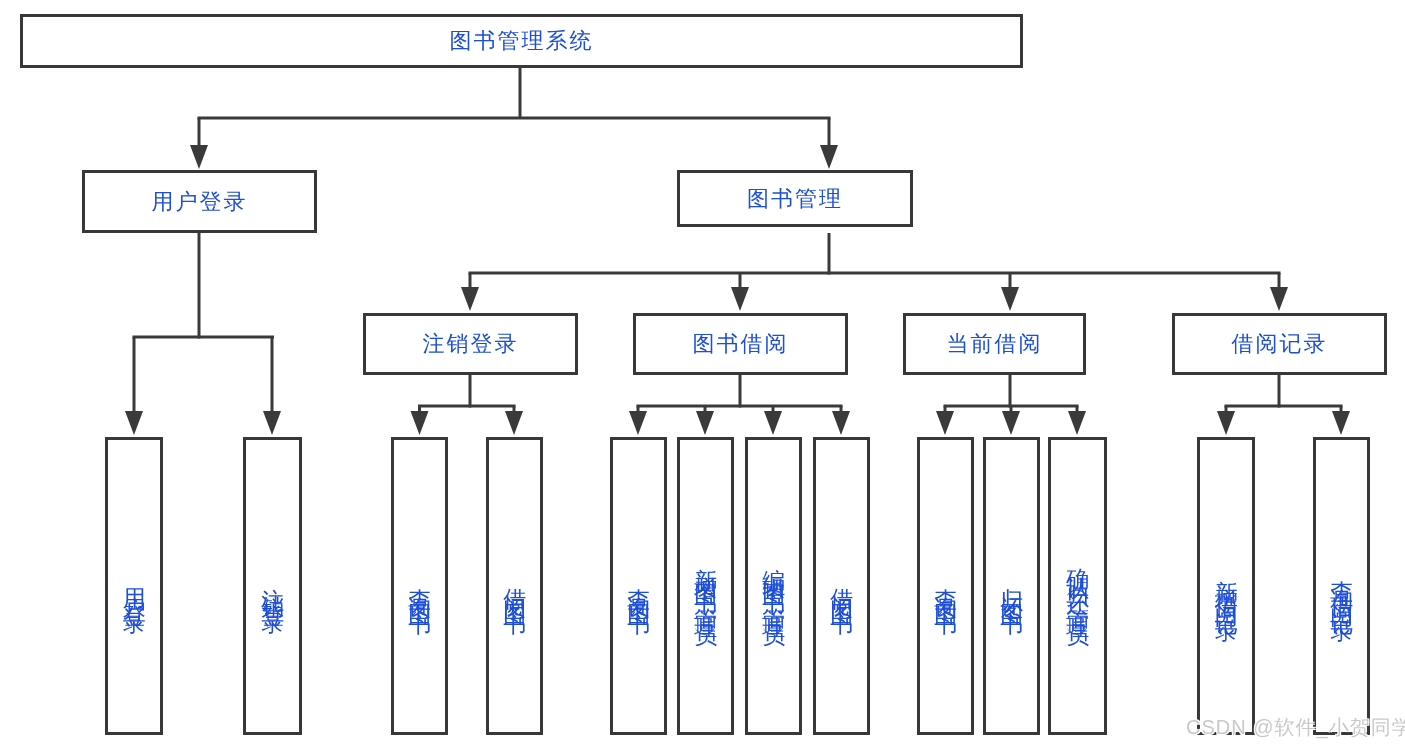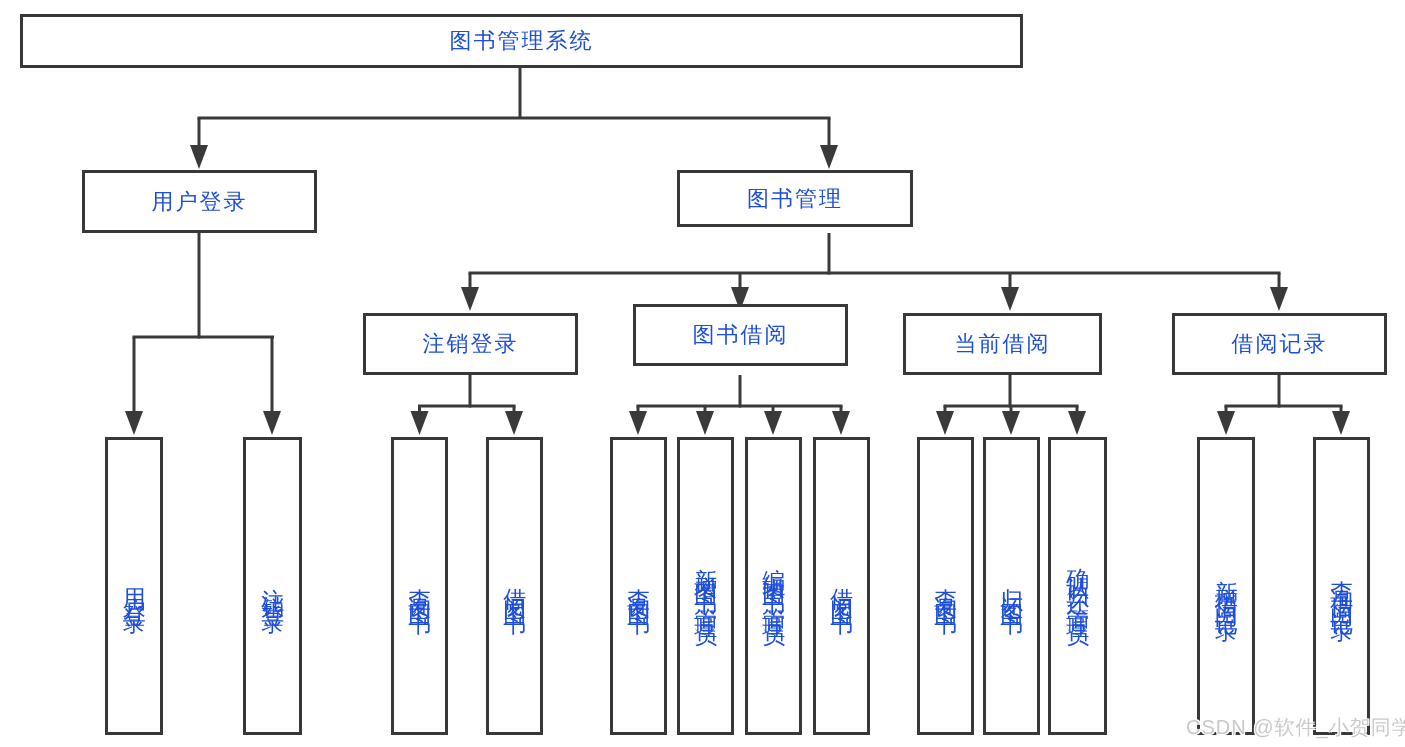--- a/index.html
+++ b/index.html
@@ -28,22 +28,22 @@
     font-size:23px;
     letter-spacing:8px;
     line-height:1.1;
     white-space:nowrap;
   }
   
   .n-root       {left:20px;  top:14px;  width:1003px; height:54px;}
   .n-user-login {left:82px;  top:170px; width:235px;  height:63px;}
   .n-book-mgmt  {left:677px; top:170px; width:236px;  height:57px;}
   .n-new-rec    {left:363px; top:313px; width:215px;  height:62px;}
-  .n-book-bor   {left:633px; top:304px; width:215px;  height:62px;}
-  .n-cur-bor    {left:903px; top:313px; width:199px;  height:62px;}
+  .n-book-bor   {left:633px; top:313px; width:215px;  height:62px;}
+  .n-cur-bor    {left:903px; top:313px; width:183px;  height:62px;}
   .n-bor-rec    {left:1172px;top:313px; width:215px;  height:62px;}
   .leaf{top:437px;height:298px;}
   .n-a1{left:105px; width:58px;}
   .n-a2{left:243px; width:59px;}
   .n-b1{left:391px; width:57px;}
   .n-b2{left:486px; width:57px;}
   .n-c1{left:610px; width:57px;}
   .n-c2{left:677px; width:57px;}
   .n-c3{left:745px; width:57px;}
   .n-c4{left:813px; width:57px;}

